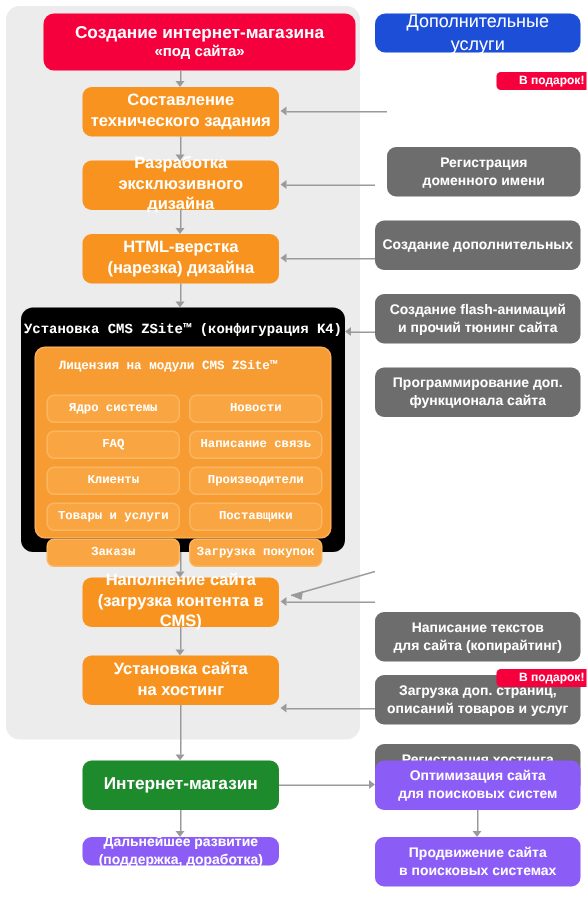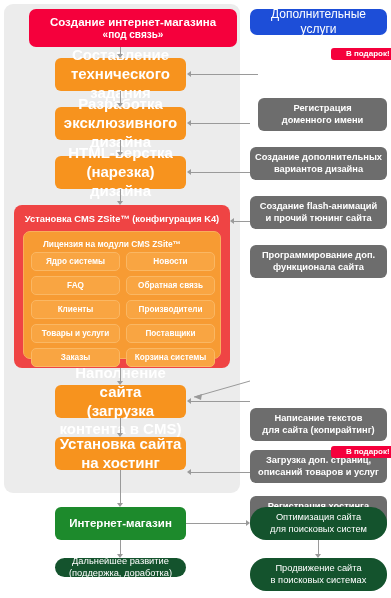--- a/index.html
+++ b/index.html
@@ -58,57 +58,58 @@
   .red-header .ln2 { font-size: 10px; }
 
   .dark-header {
     background: #1d4ed8;
     font-size: 12px;
     border-radius: 7px;
   }
 
   .orange {
     background: #f7931e;
-    font-size: 15px;
+    font-size: 11px;
     font-weight: bold;
     border-radius: 6px;
   }
 
   .grey {
     background: #6d6d6d;
     font-size: 9.3px;
     font-weight: bold;
     border-radius: 6px;
     margin-top: 40px;
   }
 
   .green {
     background: #1d8a2c;
     font-size: 11.5px;
     font-weight: bold;
     border-radius: 6px;
   }
 
   .blue {
-    background: #14532d;
+    background: #8b5cf6;
     font-size: 9.3px;
-    font-weight: normal;
-    border-radius: 16px;
+    font-weight: bold;
+    border-radius: 6px;
   }
 
   
   .cms-panel {
     position: absolute;
     left: 14px;
     top: 205px;
     width: 216px;
     height: 163px;
-    background: #ef4444;
+    background: #000000;
     border-radius: 8px;
     box-sizing: border-box;
+    font-family: Liberation Mono, monospace;
   }
   .cms-title {
     position: absolute;
     left: 0; top: 9px;
     width: 216px;
     text-align: center;
     color: #ffffff;
     font-size: 9.3px;
     font-weight: bold;
   }
@@ -128,21 +129,21 @@
     left: 0; top: 7px;
     width: 176px;
     text-align: center;
     color: #ffffff;
     font-size: 8.4px;
     font-weight: bold;
   }
   .chip-grid {
     position: absolute;
     left: 7px;
-    top: 20px;
+    top: 31px;
     width: 184px;
     display: grid;
     grid-template-columns: 89px 89px;
     grid-gap: 5px 6px;
   }
   .chip {
     height: 19px;
     background: #f9a542;
     border: 1px solid #fab763;
     border-radius: 5px;
@@ -207,21 +208,21 @@
 </style>
 </head>
 <body>
 
 <div id="stage">
 
   <div class="left-panel"></div>
 
   <div class="box red-header" style="left:29px; top:9px; width:208px; height:38px; flex-direction:column;">
     <span class="ln ln1">Создание интернет-магазина</span>
-    <span class="ln ln2">«под связь»</span>
+    <span class="ln ln2">«под сайта»</span>
   </div>
 
   <div class="box orange" style="left:55px; top:58px; width:131px; height:33px; flex-direction:column;">
     <span class="ln">Составление</span>
     <span class="ln">технического задания</span>
   </div>
 
   <div class="box orange" style="left:55px; top:107px; width:131px; height:33px; flex-direction:column;">
     <span class="ln">Разработка</span>
     <span class="ln">эксклюзивного дизайна</span>
@@ -233,27 +234,27 @@
   </div>
 
   <div class="cms-panel">
     <div class="cms-title">Установка CMS ZSite™ (конфигурация K4)</div>
     <div class="cms-inner">
       <div class="cms-inner-title">Лицензия на модули CMS ZSite™</div>
       <div class="chip-grid">
         <div class="chip">Ядро системы</div>
         <div class="chip">Новости</div>
         <div class="chip">FAQ</div>
-        <div class="chip">Обратная связь</div>
+        <div class="chip">Написание связь</div>
         <div class="chip">Клиенты</div>
         <div class="chip">Производители</div>
         <div class="chip">Товары и услуги</div>
         <div class="chip">Поставщики</div>
         <div class="chip">Заказы</div>
-        <div class="chip">Корзина системы</div>
+        <div class="chip">Загрузка покупок</div>
       </div>
     </div>
   </div>
 
   <div class="box orange" style="left:55px; top:385px; width:131px; height:33px; flex-direction:column;">
     <span class="ln">Наполнение сайта</span>
     <span class="ln">(загрузка контента в CMS)</span>
   </div>
 
   <div class="box orange" style="left:55px; top:437px; width:131px; height:33px; flex-direction:column;">
@@ -275,21 +276,20 @@
   </div>
 
   <div class="gift-badge" style="left:331px; top:48px;">В подарок!</div>
   <div class="box grey" style="left:258px; top:58px; width:129px; height:33px; flex-direction:column;">
     <span class="ln">Регистрация</span>
     <span class="ln">доменного имени</span>
   </div>
 
   <div class="box grey" style="left:250px; top:107px; width:137px; height:33px; flex-direction:column;">
     <span class="ln">Создание дополнительных</span>
-    <span class="ln">вариантов дизайна</span>
   </div>
 
   <div class="box grey" style="left:250px; top:156px; width:137px; height:33px; flex-direction:column;">
     <span class="ln">Создание flash-анимаций</span>
     <span class="ln">и прочий тюнинг сайта</span>
   </div>
 
   <div class="box grey" style="left:250px; top:205px; width:137px; height:33px; flex-direction:column;">
     <span class="ln">Программирование доп.</span>
     <span class="ln">функционала сайта</span>

